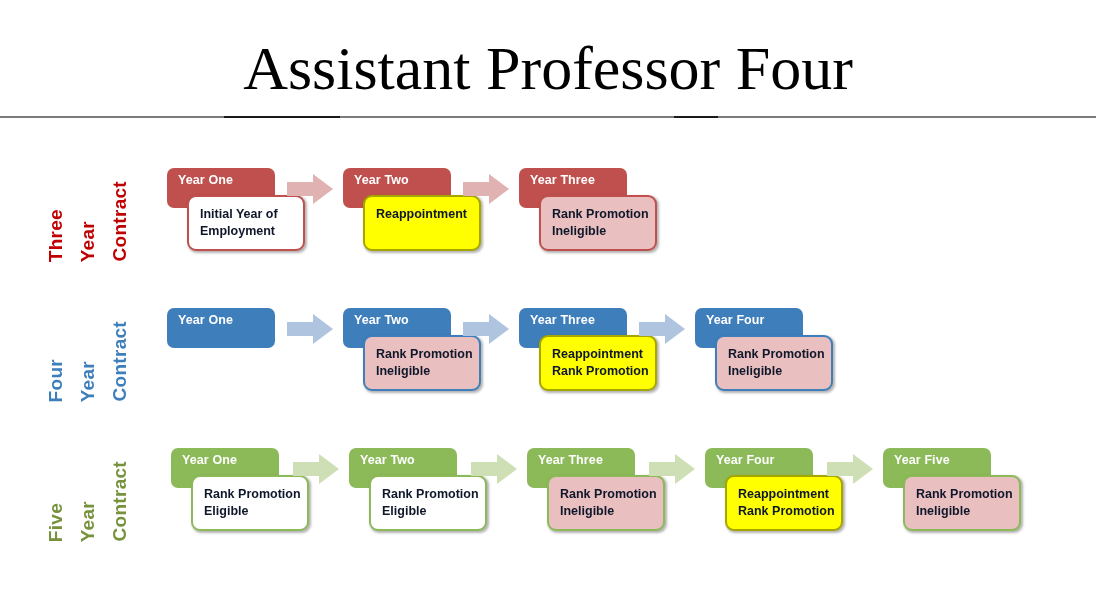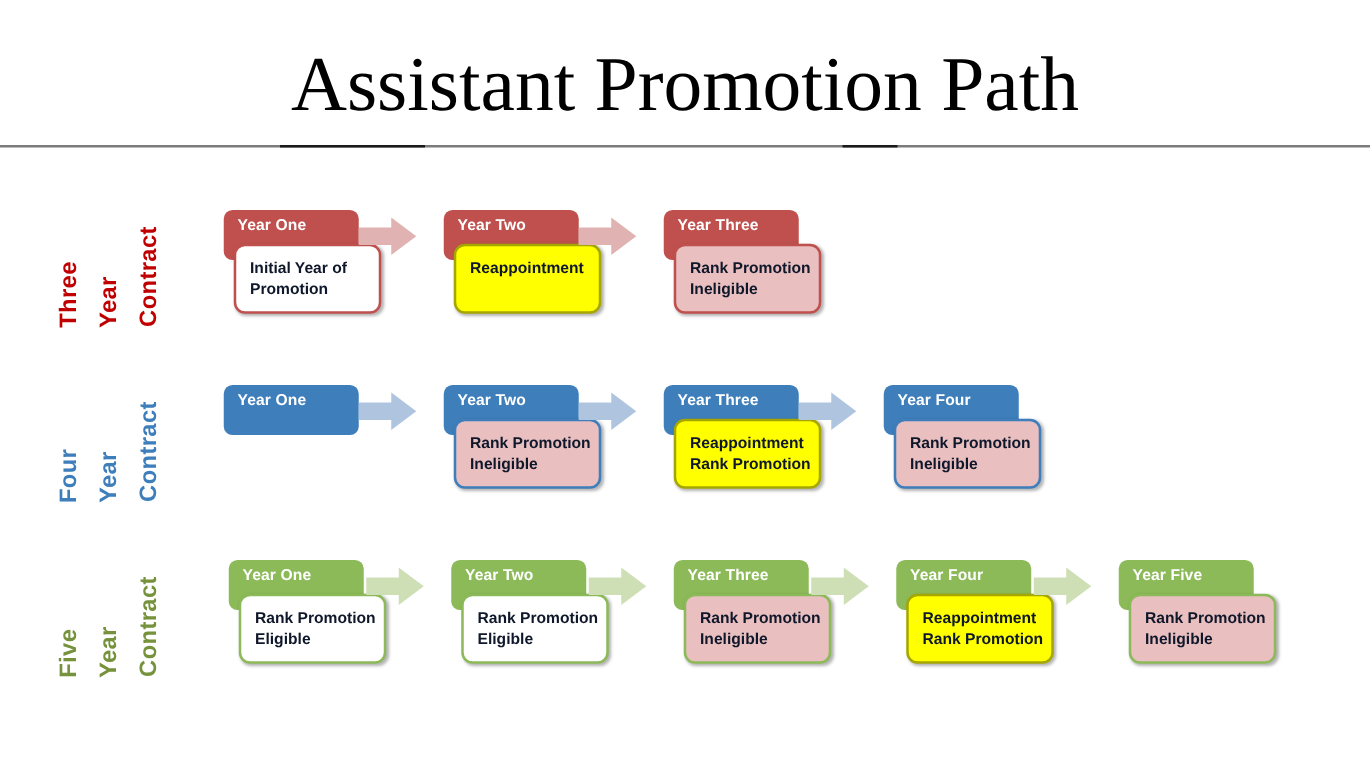--- a/index.html
+++ b/index.html
@@ -62,21 +62,21 @@
   .row-label .w1{left:40px;}
   .row-label .w2{left:72px;}
 
   
   .stage{
     position:absolute;
     top:0;
   }
   .header-box{
     position:absolute;
-    left:16px;top:0;
+    left:4px;top:0;
     border-radius:7px;
     box-sizing:border-box;
   }
   .header-box .hdr-text{
     position:absolute;
     left:11px;top:5px;
     font-size:12.5px;
     font-weight:700;
     color:#ffffff;
     letter-spacing:0.1px;
@@ -116,21 +116,21 @@
     right:0;top:0;
     width:0;height:0;
     border-top:15px solid transparent;
     border-bottom:15px solid transparent;
   }
 </style>
 </head>
 <body>
 
 <div id="title-area">
-  <div id="page-title">Assistant Promotion Path</div>
+  <div id="page-title">Assistant Professor Four</div>
   <div id="title-rule">
     <div class="seg-dark" style="left:224px;width:116px;"></div>
     <div class="seg-dark" style="left:674px;width:44px;"></div>
   </div>
 </div>
 
 <div id="diagram">
     <div class="row" style="top: 168px; height: 110px;">
       <div class="row-label" style="top: -6px;">
         <div class="word w0" style="color: rgb(192, 0, 0);">Three</div>
@@ -138,21 +138,21 @@
         <div class="word w2" style="color: rgb(192, 0, 0);">Contract</div>
       </div>
       <div class="stage" style="left: 163px; width: 933px; height: 110px;">
         <div style="position: absolute; left: 0px; top: 0px; width: 142px; height: 83px;">
           <div class="header-box" style="width: 108px; height: 40px; background: rgb(192, 80, 77);">
             <div class="hdr-text">Year One</div>
           </div>
           <div class="body-box" style="left: 24px; top: 27px; width: 118px; height: 56px; background: rgb(255, 255, 255); border-color: rgb(192, 80, 77);">
             <div class="body-text">
               <span>Initial Year of</span>
-              <span>Promotion</span>
+              <span>Employment</span>
             </div>
           </div>
         </div>
         <div class="arrow" style="left: 124px; top: 6px; width: 46px;">
           <div class="shaft" style="background: rgb(224, 179, 178);"></div>
           <div class="head" style="border-left: 20px solid rgb(224, 179, 178);"></div>
         </div>
         <div style="position: absolute; left: 176px; top: 0px; width: 142px; height: 83px;">
           <div class="header-box" style="width: 108px; height: 40px; background: rgb(192, 80, 77);">
             <div class="hdr-text">Year Two</div>

